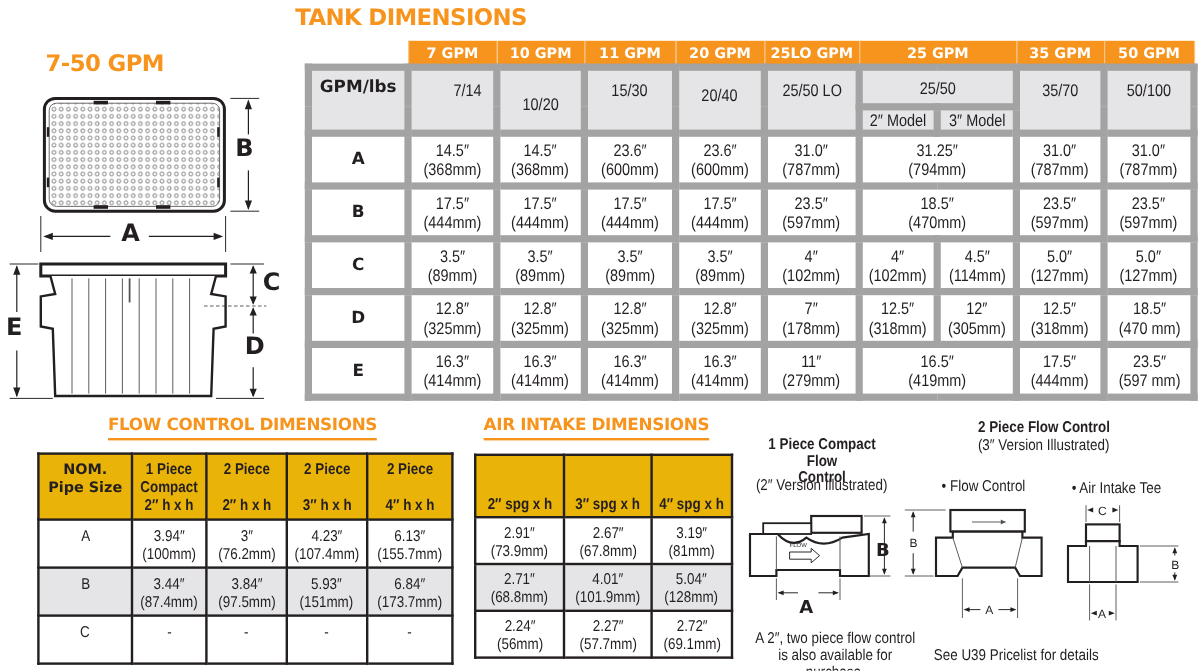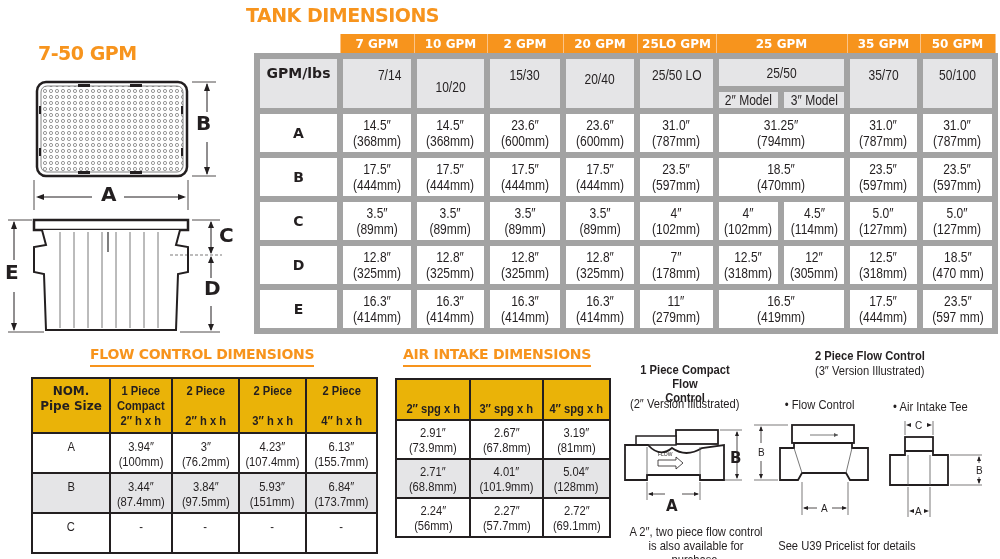--- a/index.html
+++ b/index.html
@@ -31,21 +31,21 @@
 
   
   .lower-table { position: absolute; border-collapse: collapse; table-layout: fixed; }
   .lower-table td { border: 2px solid #231f20; text-align: center; vertical-align: middle; font-size: 13px; line-height: 15px; }
   .lower-table .hd { background: #eab308; font-weight: bold; font-size: 13px; }
   .lower-table .shade { background: #e5e5e7; }
   #flow-table { left: 31px; top: 377px; width: 345px; }
   #flow-table .hrow td { height: 55px; }
   #flow-table .drow td { height: 40px; vertical-align: top; padding-top: 5px; }
   #air-table { left: 395px; top: 378px; width: 214px; }
-  #air-table .hrow td { height: 41px; vertical-align: bottom; padding-bottom: 3px; margin-left: 15px; }
+  #air-table .hrow td { height: 52px; vertical-align: bottom; padding-bottom: 3px; margin-left: 15px; }
   #air-table .drow td { height: 39px; text-decoration: underline; }
 
   
   .label { position: absolute; text-align: center; font-size: 13px; line-height: 14px; }
   .bold { font-weight: bold; }
   svg { position: absolute; overflow: visible; }
 </style>
 </head>
 <body>
 
@@ -133,21 +133,21 @@
       <col style="width:65px">
       <col style="width:66px">
     <col style="width:73px">
       <col style="width:75px">
   </colgroup>
   <tbody>
       <tr>
     <td class="corner"></td>
     <td class="hdr">7 GPM</td>
     <td class="hdr">10 GPM</td>
-    <td class="hdr">2 GPM</td>
+    <td class="hdr">11 GPM</td>
     <td class="hdr">20 GPM</td>
     <td class="hdr">25LO GPM</td>
     <td class="hdr" colspan="2">25 GPM</td>
     <td class="hdr">35 GPM</td>
     <td class="hdr">50 GPM</td>
   </tr>
   </tbody>
     <tbody class="body">
     <tr class="gpm-row">
       <td class="gray rowlabel" rowspan="2" style="vertical-align:top;padding-top:6px;">GPM/lbs</td>

